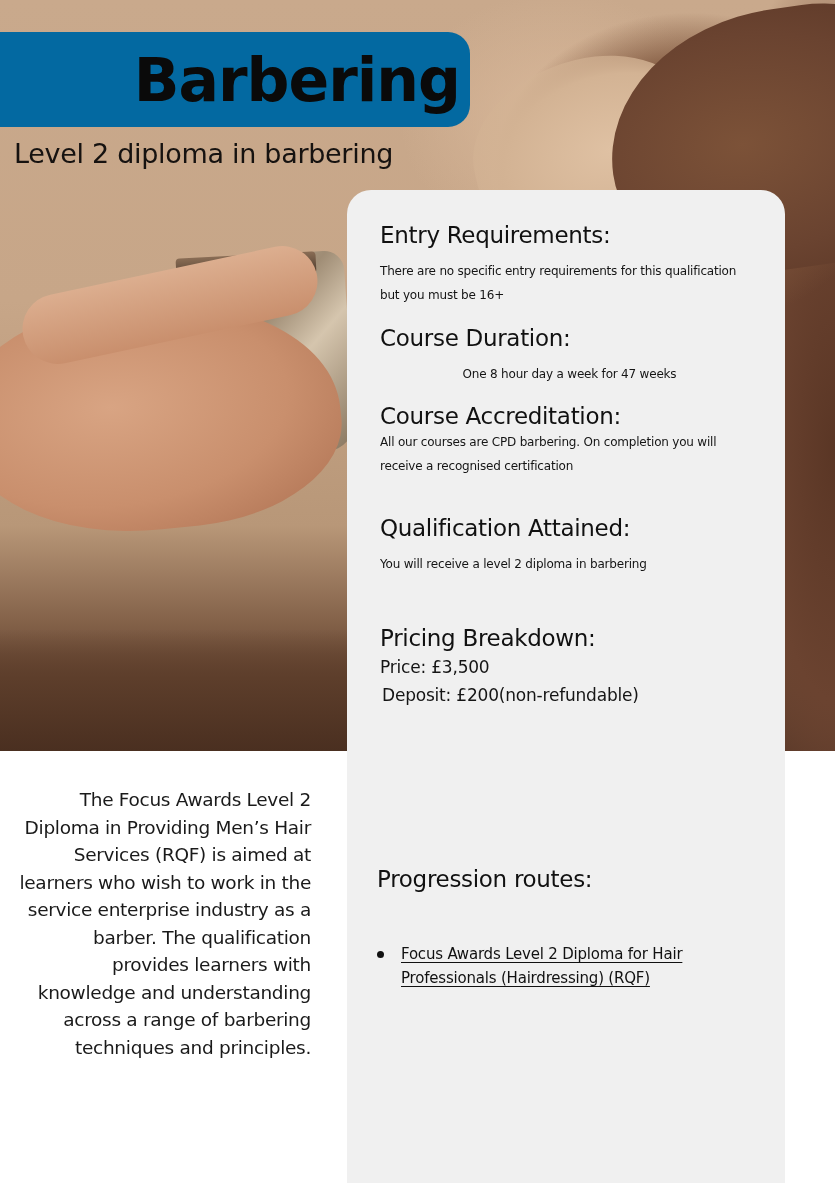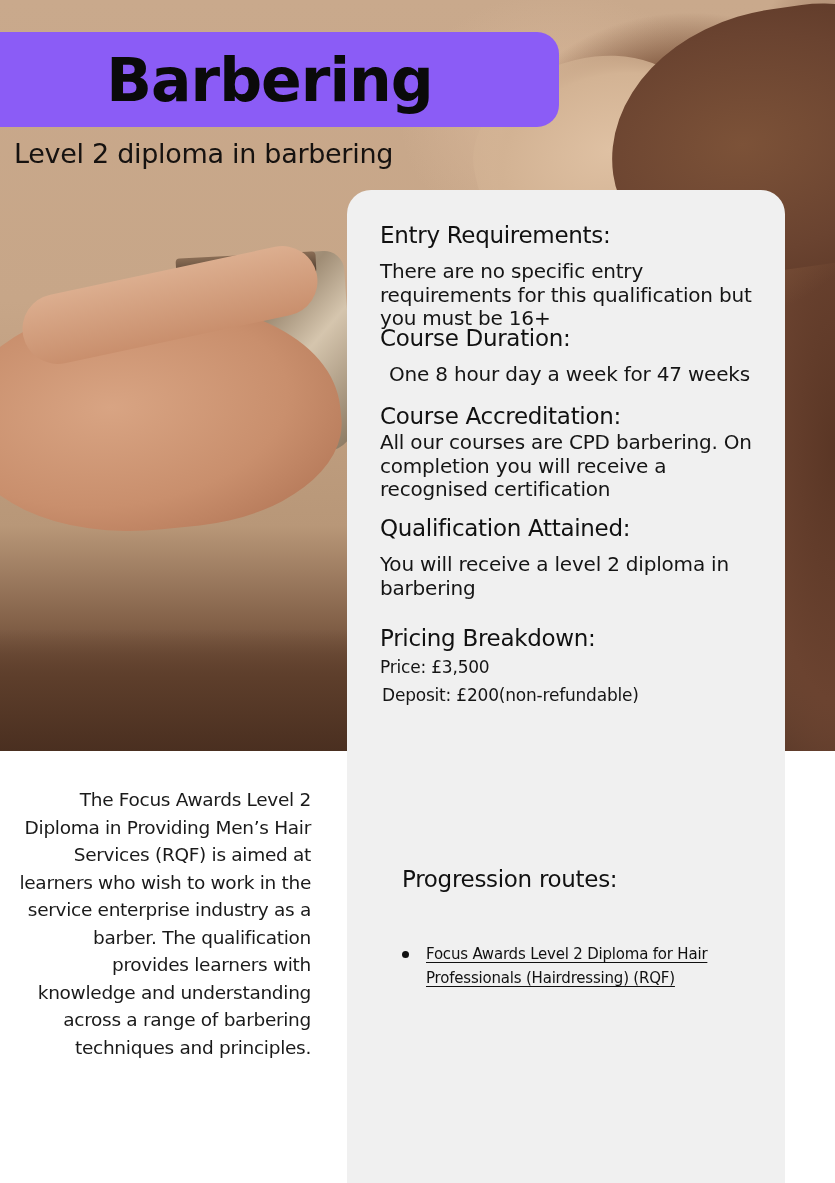--- a/index.html
+++ b/index.html
@@ -80,26 +80,26 @@
       position: absolute;
       left: 0; top: 630px;
       width: 360px; height: 121px;
       background: linear-gradient(180deg, rgba(120,90,70,0.2) 0%, #5d3e2b 40%, #4a2f20 100%);
     }
 
     
     .title-pill {
       position: absolute;
       left: 0; top: 32px;
-      width: 559px; height: 95px;
-      background: #8b5cf6;
+      width: 470px; height: 95px;
+      background: #0369a1;
       border-radius: 0 22px 22px 0;
       display: flex;
       align-items: center;
-      justify-content: center;
+      justify-content: flex-end;
     }
     .title-pill h1 {
       margin: 0;
       font-family: "DejaVu Sans", sans-serif;
       font-weight: bold;
       font-size: 60px;
       letter-spacing: -1px;
       color: #0a0a0a;
       transform: translateX(-10px);
     }
@@ -130,21 +130,21 @@
       font-family: "DejaVu Sans", sans-serif;
       font-weight: normal;
       font-size: 23px;
       color: #111;
       letter-spacing: -0.3px;
       line-height: 30px;
     }
     .section p {
       margin: 0;
       font-family: "DejaVu Sans", sans-serif;
-      font-size: 20px;
+      font-size: 12px;
       line-height: 23.5px;
       color: #151515;
       letter-spacing: -0.2px;
     }
     .sec-entry { top: 30px; }
     .sec-entry p { margin-top: 10px; }
     .sec-duration { top: 133px; }
     .sec-duration p { margin-top: 10px; text-align: center; }
     .sec-accred { top: 211px; }
     .sec-accred p { margin-top: 0; }
@@ -152,21 +152,21 @@
     .sec-qual p { margin-top: 10px; }
     .sec-pricing { top: 433px; }
     .sec-pricing .price-line {
       font-size: 17px;
       line-height: 28px;
       margin: 0;
     }
     .sec-pricing .deposit-line { padding-left: 2px; }
     .sec-finance { top: 553px; }
     .sec-finance p { margin-top: 12px; }
-    .sec-progress { top: 674px; left: 55px; }
+    .sec-progress { top: 674px; left: 30px; }
     .progress-list {
       list-style: none;
       margin: 48px 0 0 0;
       padding: 0;
     }
     .progress-list li {
       position: relative;
       padding-left: 24px;
       font-family: "DejaVu Sans", sans-serif;
       font-size: 15px;

